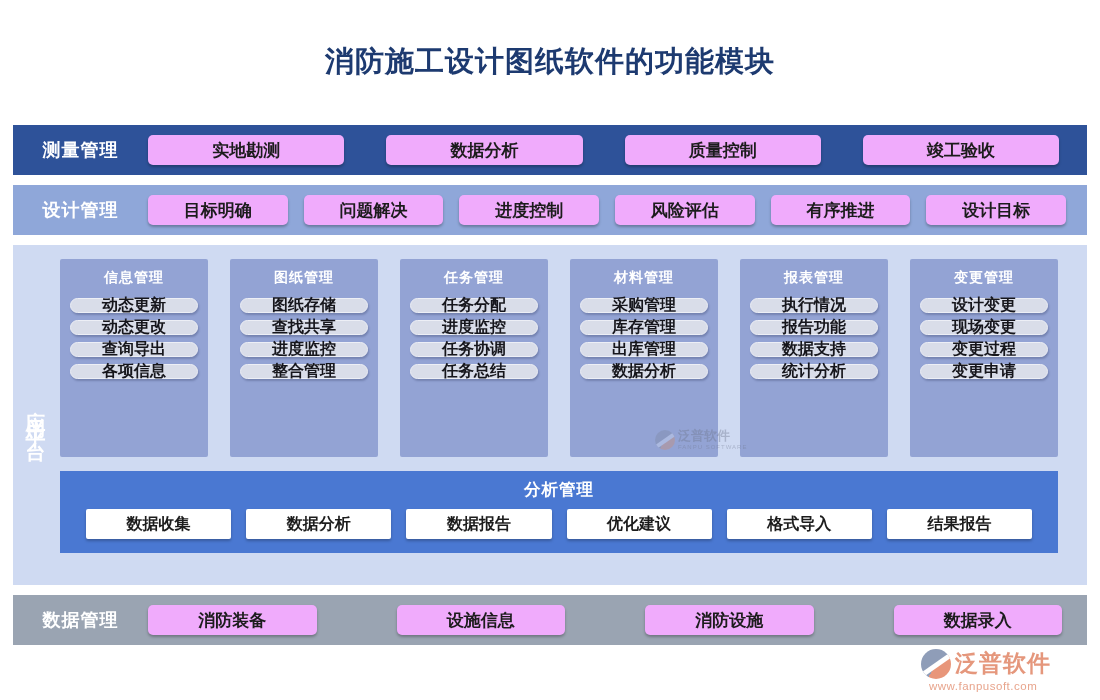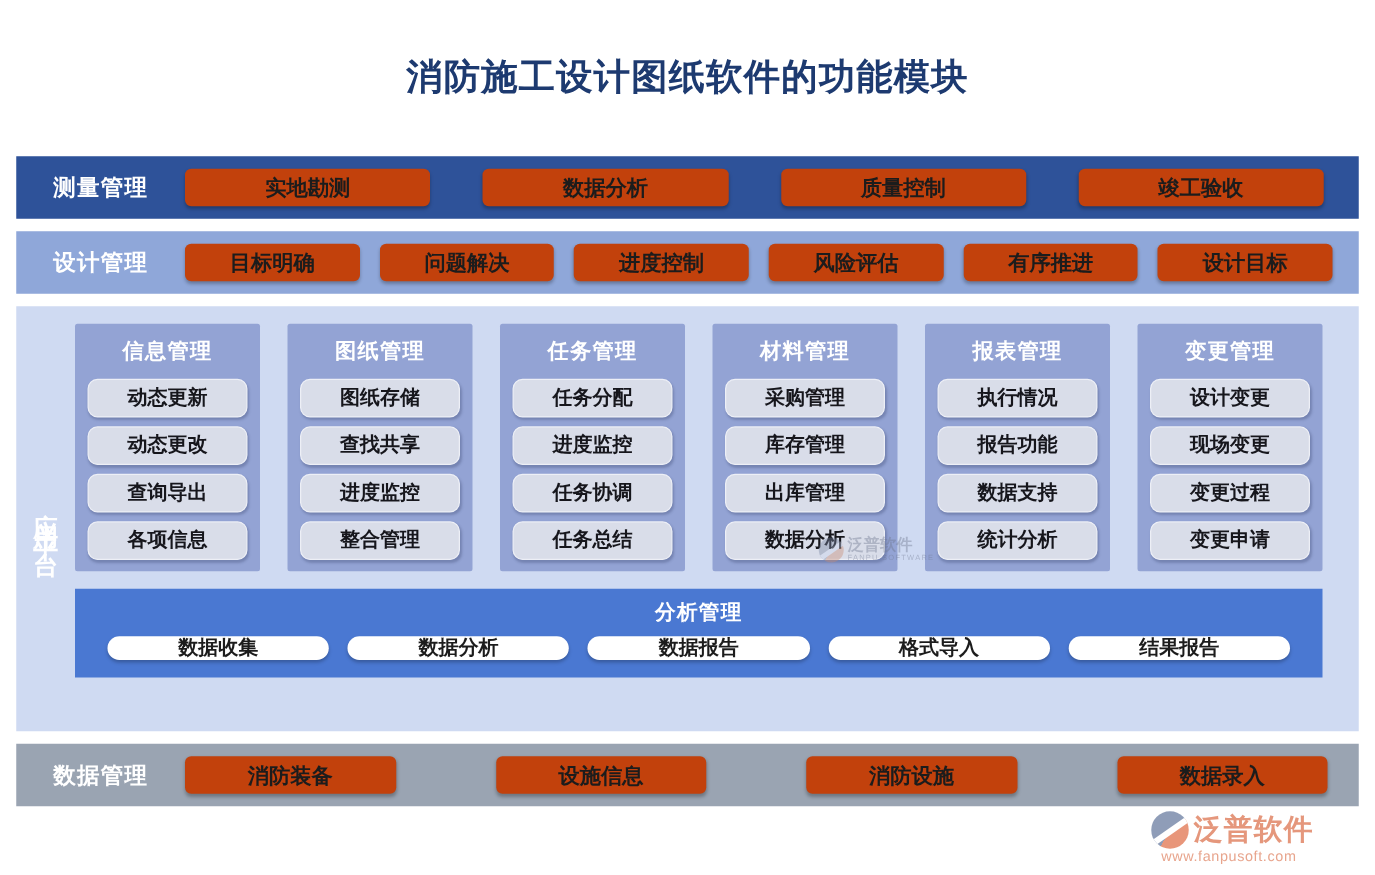--- a/index.html
+++ b/index.html
@@ -41,21 +41,21 @@
     display: flex;
     align-items: center;
     gap: 42px;
     padding-right: 28px;
   }
   .band.design .band-buttons  { gap: 16px; padding-right: 21px; }
   .band.datarow .band-buttons { gap: 80px; padding-right: 25px; }
   .wbtn {
     flex: 1;
     height: 30px;
-    background: #c2410c;
+    background: #f0abfc;
     border-radius: 5px;
     display: flex;
     align-items: center;
     justify-content: center;
     font-size: 17px;
     font-weight: 600;
     color: #1c1c1c;
     box-shadow: 0 2px 3px rgba(0,0,0,0.28);
     cursor: pointer;
   }
@@ -87,26 +87,26 @@
   .pillar {
     flex: 1;
     background: #93a3d4;
     padding: 8px 10px 0;
     border-radius: 2px;
   }
   .pillar-title {
     text-align: center;
     color: #ffffff;
     font-weight: bold;
-    font-size: 17px;
+    font-size: 14px;
     margin: 2px 0 11px;
     letter-spacing: 1px;
   }
   .pbtn {
-    height: 31px;
+    height: 15px;
     background: #d9dde9;
     border: 1px solid #edeff6;
     border-radius: 8px;
     margin-bottom: 7px;
     display: flex;
     align-items: center;
     justify-content: center;
     font-size: 16px;
     font-weight: 600;
     color: #16161c;
@@ -126,23 +126,23 @@
     margin-bottom: 8px;
     letter-spacing: 1px;
   }
   .analysis-buttons {
     display: flex;
     gap: 15px;
     padding: 0 26px;
   }
   .abtn {
     flex: 1;
-    height: 19px;
+    height: 30px;
     background: #ffffff;
-    border-radius: 12px;
+    border-radius: 2px;
     display: flex;
     align-items: center;
     justify-content: center;
     font-size: 16px;
     font-weight: 600;
     color: #1c1c1c;
     box-shadow: 0 2px 3px rgba(0,0,0,0.25);
     cursor: pointer;
   }
   
@@ -298,20 +298,21 @@
       </div>
 
     </div>
 
     <div class="analysis">
       <div class="analysis-title">分析管理</div>
       <div class="analysis-buttons">
         <div class="abtn">数据收集</div>
         <div class="abtn">数据分析</div>
         <div class="abtn">数据报告</div>
+        <div class="abtn">优化建议</div>
         <div class="abtn">格式导入</div>
         <div class="abtn">结果报告</div>
       </div>
     </div>
 
     <div class="watermark">
       <div class="wm-icon"></div>
       <div class="wm-texts">
         <span class="wm-brand">泛普软件</span>
         <span class="wm-caption">FANPU SOFTWARE</span>

